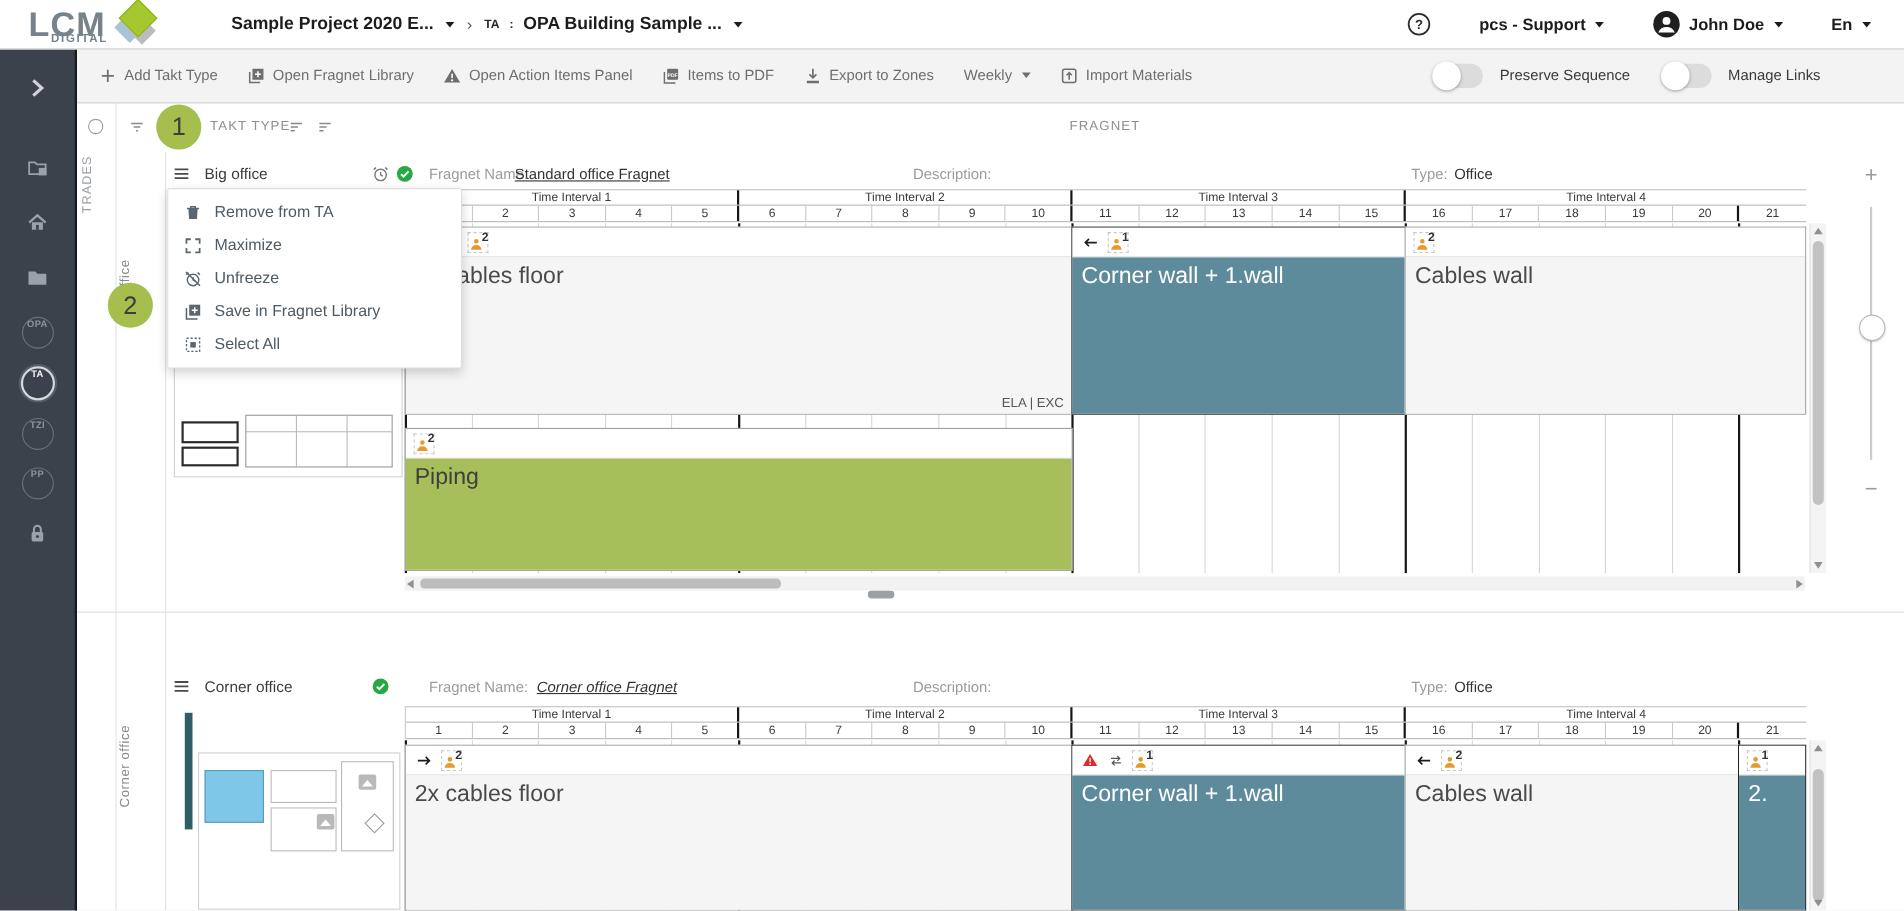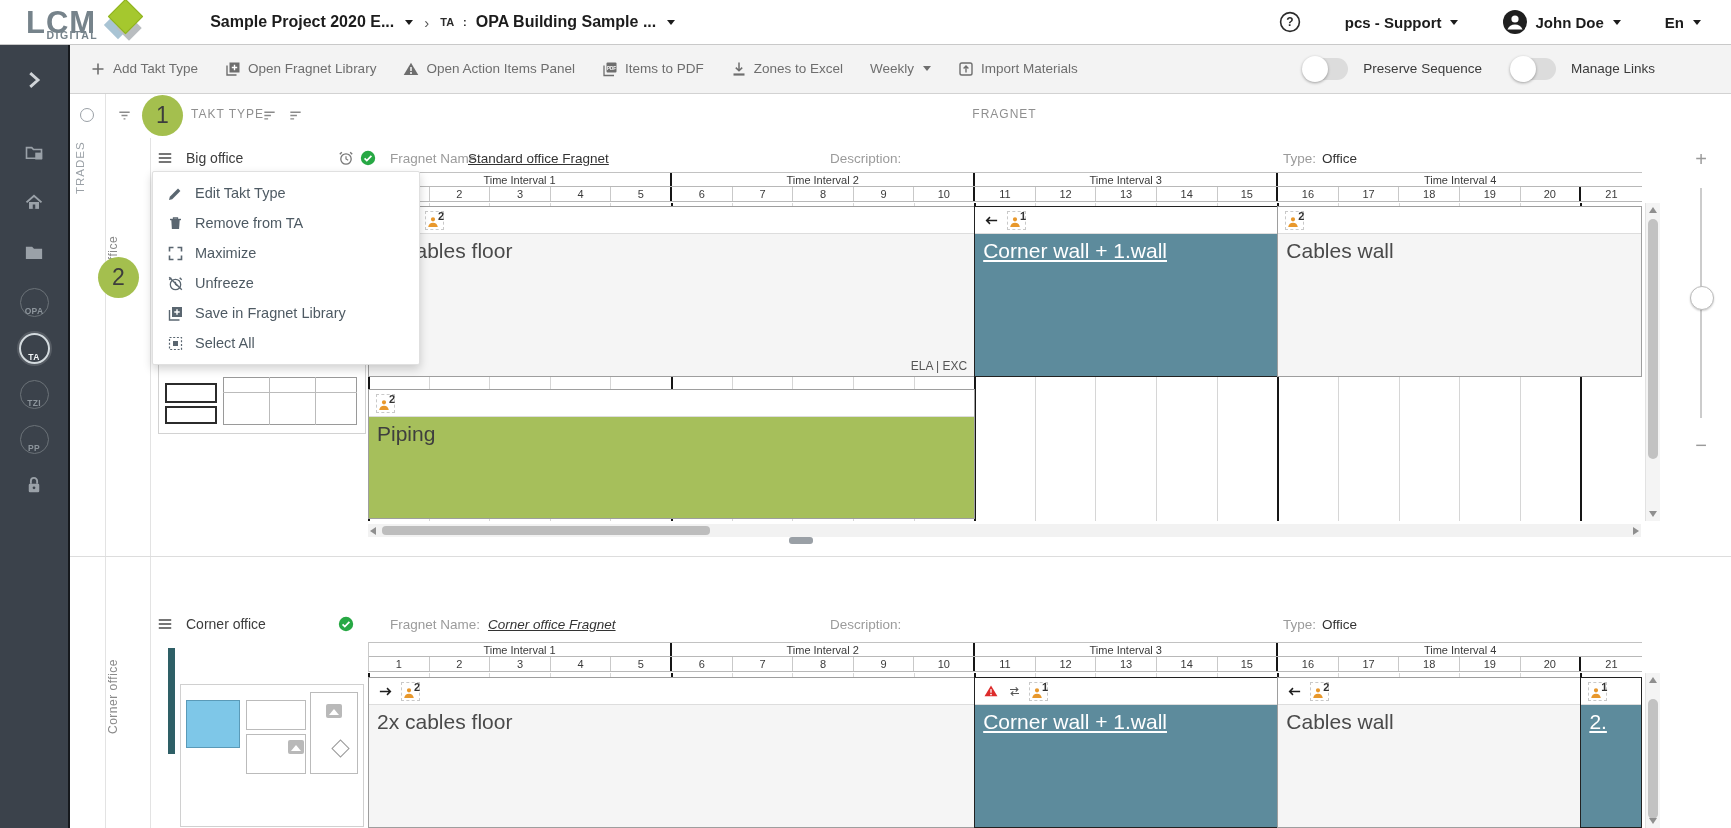--- a/index.html
+++ b/index.html
@@ -43,21 +43,21 @@
   .knob{width:26px;height:26px;border-radius:50%;background:#fff;position:absolute;left:-2px;top:-2px;
         box-shadow:0 1px 3px rgba(0,0,0,.35);}
   .toggle-label{font-size:13.5px;color:#3a3a3a;}
 
   
   .sidebar{position:absolute;left:0;top:44px;width:68px;height:784px;background:#3b424b;
            border-right:2px solid #16191d;z-index:35;}
   .sb-item{position:absolute;left:0;width:68px;height:36px;display:flex;align-items:center;justify-content:center;cursor:pointer;}
   .sb-item .icon{width:20px;height:20px;}
   .sb-circle-ring{width:27px;height:27px;border-radius:50%;border:1.5px solid #6b7278;display:flex;
-                  align-items:flex-end;justify-content:center;}
+                  align-items:flex-start;justify-content:center;}
   .sb-circle-label{font-size:8.5px;font-weight:bold;color:#8d959c;letter-spacing:.3px;}
   .sb-item.active .sb-circle-ring{border:2px solid #d3dade;box-shadow:0 0 0 2px rgba(255,255,255,.14);}
   .sb-item.active .sb-circle-label{color:#f2f5f7;}
 
   
   .vline{position:absolute;width:1px;background:#e3e3e3;}
   .trades-circle{position:absolute;left:80px;top:108px;width:12px;height:12px;border:1.5px solid #9aa0a6;border-radius:50%;}
   .vlabel{position:absolute;writing-mode:vertical-rl;transform:rotate(180deg);text-align:center;
           color:#8a8a8a;font-size:12px;letter-spacing:.5px;white-space:nowrap;}
   .trades-label{left:74px;top:128px;height:80px;color:#9aa0a6;font-size:11.5px;letter-spacing:1px;}
@@ -94,21 +94,21 @@
         box-sizing:border-box;z-index:2;cursor:pointer;}
   .card.c-teal{border-color:#222;}
   .card-head{height:27px;background:#fff;border-bottom:1px solid #ddd;display:flex;align-items:center;
              gap:10px;padding:0 9px;flex:none;box-sizing:border-box;}
   .card-head.indent{padding-left:58px;}
   .card-body{flex:1;position:relative;overflow:hidden;}
   .c-light .card-body{background:#f5f5f5;}
   .c-teal  .card-body{background:#5d8b9c;}
   .c-green .card-body{background:#a6bf5b;}
   .card-title{font-size:21px;padding:5px 8px;color:#4a4a4a;white-space:nowrap;}
-  .c-teal .card-title{color:#fff;text-decoration:underline;}
+  .c-teal .card-title{color:#fff;}
   .c-green .card-title{color:#3e3e3e;}
   .card-footer{position:absolute;left:0;right:0;bottom:0;display:flex;justify-content:space-between;
                font-size:12px;padding:3px 7px;color:#555;}
   .c-teal .card-footer{color:#fff;}
 
   .crew-badge{position:relative;width:15px;height:15px;display:inline-block;outline:1px dashed #c9c9c9;outline-offset:1.5px;}
   .crew-badge svg{position:absolute;left:0;bottom:0;width:12px;height:12px;}
   .crew-num{position:absolute;top:-3px;right:-2px;font-size:11px;font-weight:bold;color:#333;}
   .icon.badge-arrow{width:15px;height:15px;}
   .icon.badge-warn{width:14px;height:14px;}
@@ -245,21 +245,21 @@
           </span>
           <span class="tb-label">Items to PDF</span>
         </div>
         <div class="tb-btn">
           <span class="icon">
             <svg viewBox="0 0 16 16">
               <path d="M8 1.5v8M4.8 6.6L8 9.8l3.2-3.2" stroke="#6e6e6e" stroke-width="1.5" fill="none"></path>
               <path d="M2.5 13.5h11" stroke="#6e6e6e" stroke-width="2.2"></path>
             </svg>
           </span>
-          <span class="tb-label">Zones to Excel</span>
+          <span class="tb-label">Export to Zones</span>
         </div>
         <div class="tb-btn">
           <span class="tb-label">Weekly</span>
           <span class="caret"></span>
         </div>
         <div class="tb-btn">
           <span class="icon">
             <svg viewBox="0 0 16 16">
               <rect x="2" y="2" width="12" height="12" rx="1.8" stroke="#6e6e6e" stroke-width="1.4" fill="none"></rect>
               <path d="M8 11.5V5.2M5.6 7.4L8 5l2.4 2.4" stroke="#6e6e6e" stroke-width="1.4" fill="none"></path>
@@ -710,28 +710,20 @@
     <div class="t-room" style="left:142px;top:44px;width:48px;height:82px;border:1px solid #bbb;"></div>
     <div class="mini-img" style="left:158px;top:56px;"></div>
     <div class="mini-img" style="left:120px;top:92px;"></div>
     <div class="t-room" style="left:166px;top:94px;width:13px;height:13px;border:1px solid #999;transform:rotate(45deg);"></div>
   </div>
 
   <div class="context-menu" id="context-menu">
       <div class="menu-item">
         <span class="icon">
           <svg viewBox="0 0 17 17">
-            <path d="M2.8 11.8l8.2-8.2 2.4 2.4-8.2 8.2-3.2.8z" fill="#5a6670"></path>
-          </svg>
-        </span>
-        <span class="menu-label">Edit Takt Type</span>
-      </div>
-      <div class="menu-item">
-        <span class="icon">
-          <svg viewBox="0 0 17 17">
             <path d="M3 4.5h11" stroke="#5a6670" stroke-width="1.4"></path>
             <path d="M6.5 4.5V3h4v1.5" stroke="#5a6670" stroke-width="1.3" fill="none"></path>
             <path d="M4.3 4.5l.6 9.5h7.2l.6-9.5" fill="#5a6670"></path>
           </svg>
         </span>
         <span class="menu-label">Remove from TA</span>
       </div>
       <div class="menu-item">
         <span class="icon">
           <svg viewBox="0 0 17 17">

